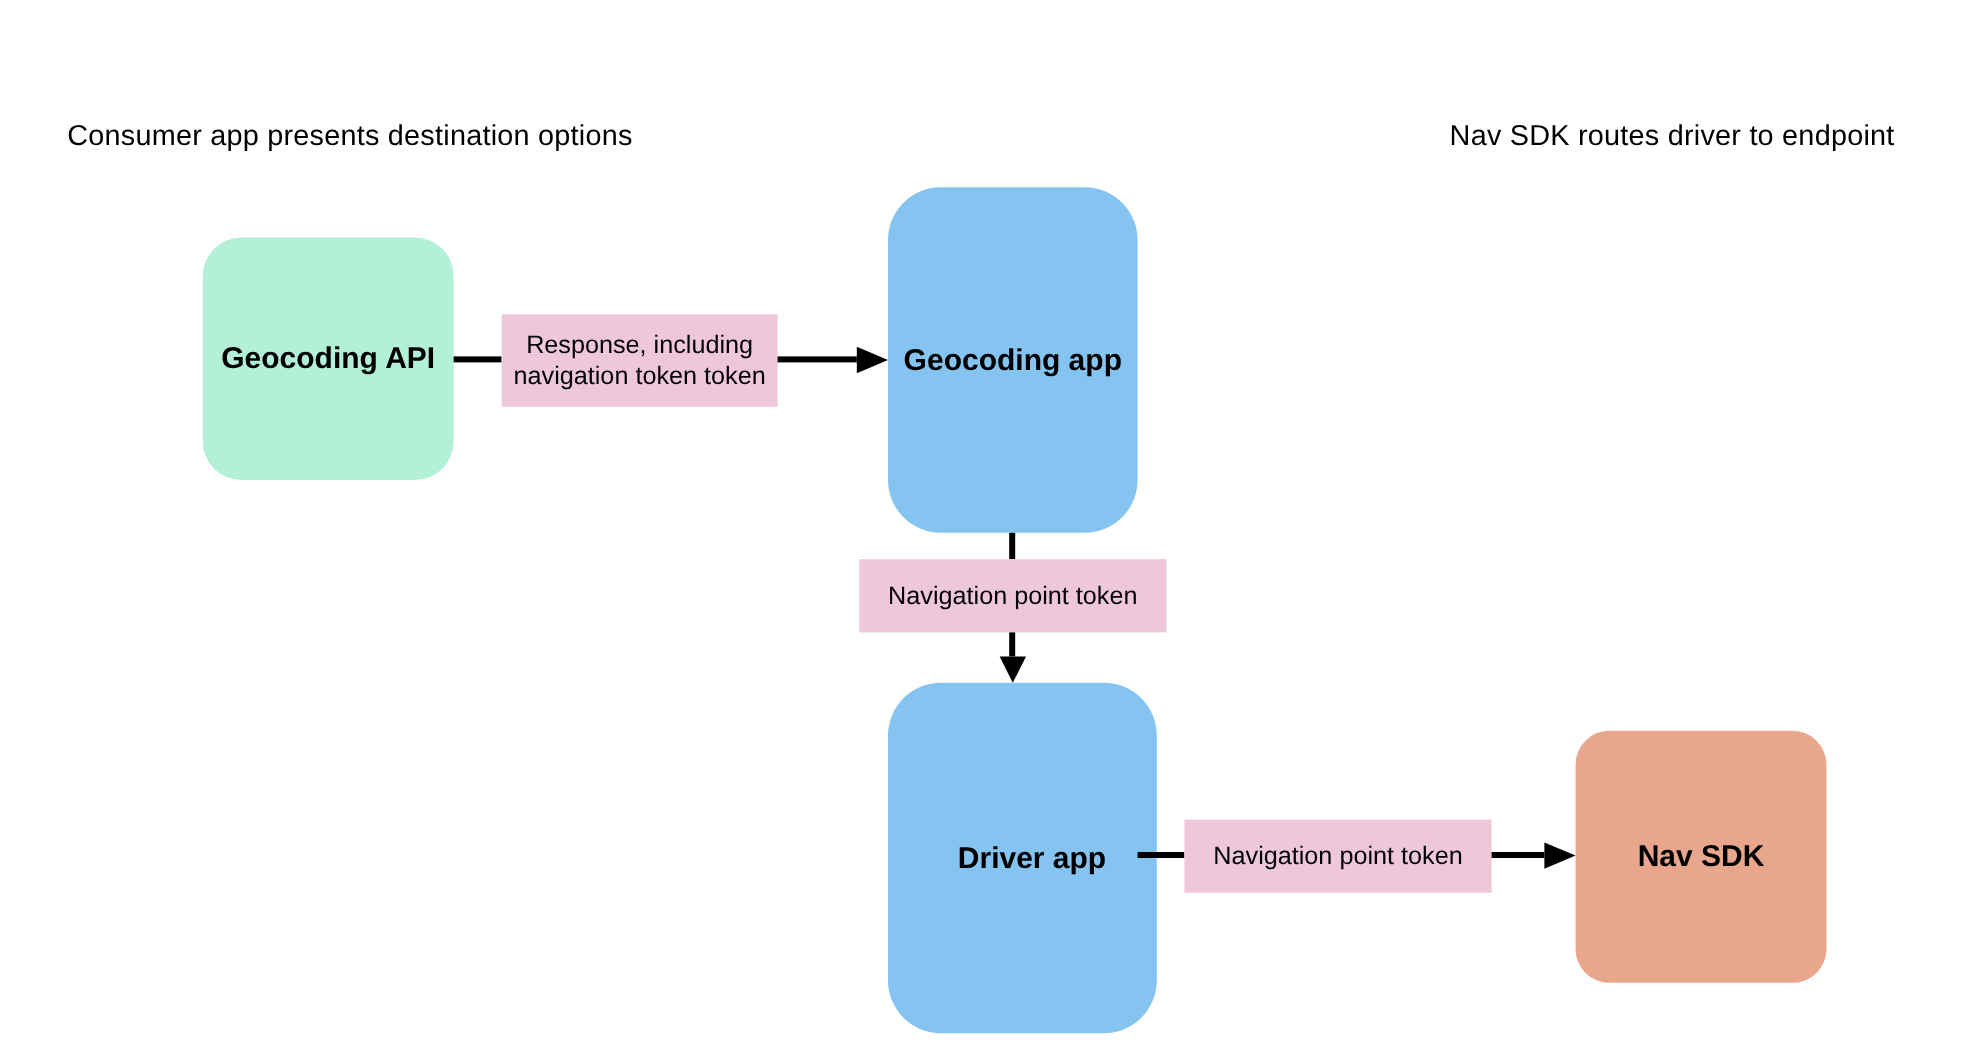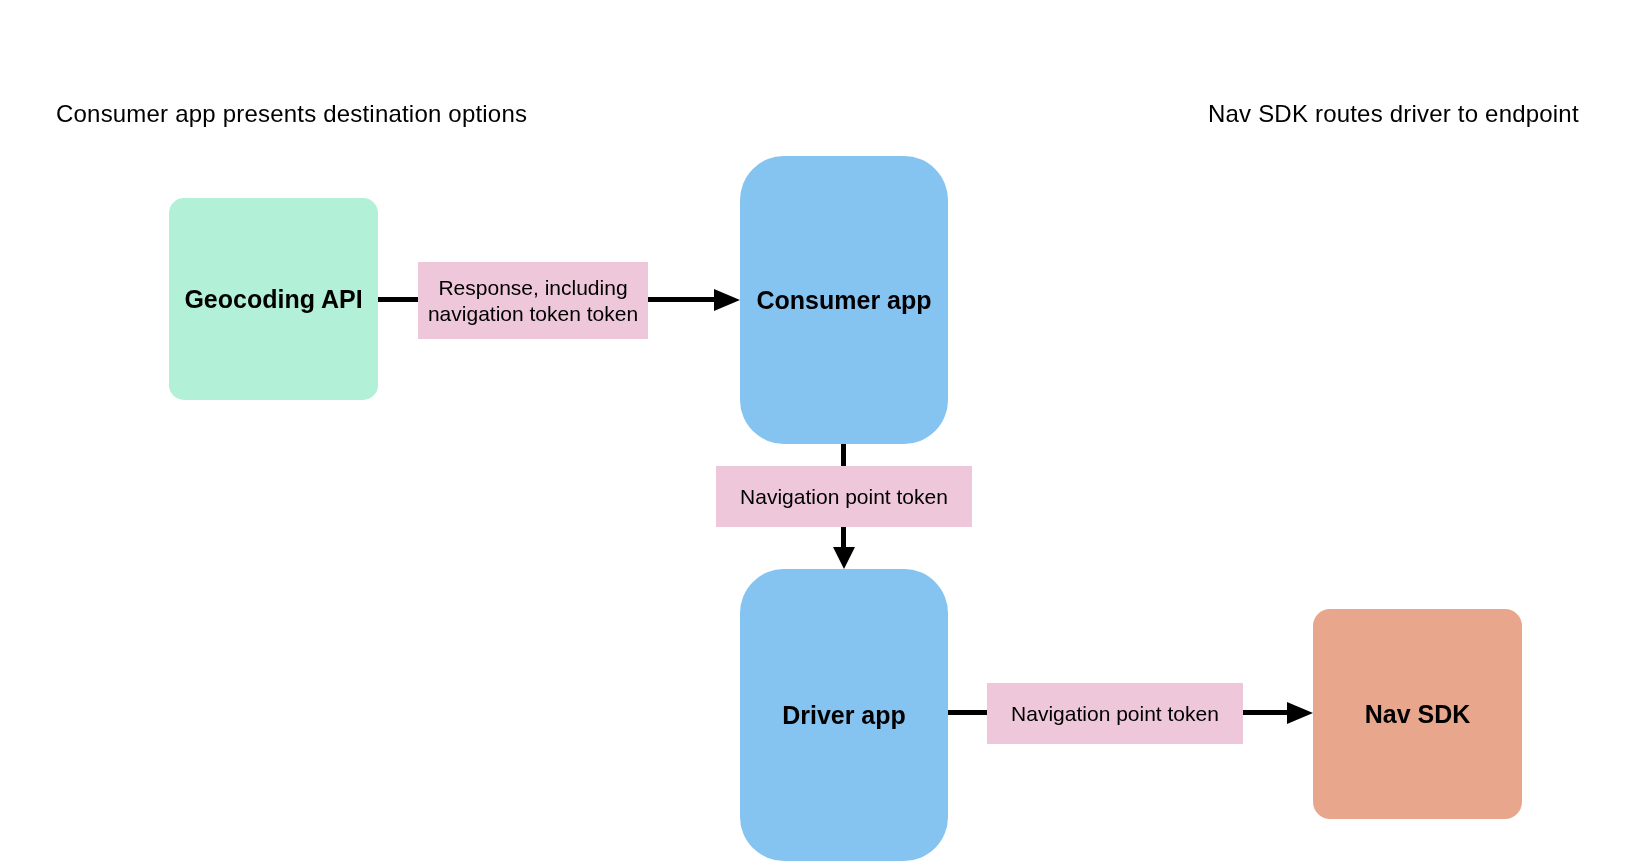--- a/index.html
+++ b/index.html
@@ -30,23 +30,23 @@
     display: flex;
     align-items: center;
     justify-content: center;
     text-align: center;
   }
   .node .node-label {
     font-size: 25px;
     font-weight: 700;
     color: var(--text, #000000);
   }
-  .node-green  { background: var(--node-green);  border-radius: 15px; }
+  .node-green  { background: var(--node-green);  border-radius: 32px; }
   .node-blue   { background: var(--node-blue);   border-radius: 44px; }
-  .node-orange { background: var(--node-orange); border-radius: 17px; }
+  .node-orange { background: var(--node-orange); border-radius: 28px; }
   .edge-label {
     position: absolute;
     background: var(--label-pink);
     display: flex;
     align-items: center;
     justify-content: center;
     text-align: center;
     font-size: 21px;
     line-height: 26px;
     font-weight: 400;
@@ -77,24 +77,24 @@
 <div class="canvas">
 
   <div class="col-header" style="left:56px; top:56px;">Consumer app presents destination options</div>
   <div class="col-header" style="left:1208px; top:56px;">Nav SDK routes driver to endpoint</div>
 
   <div class="node node-green" style="left:169px; top:154px; width:209px; height:202px;">
     <span class="node-label">Geocoding API</span>
   </div>
 
   <div class="node node-blue" style="left:740px; top:112px; width:208px; height:288px;">
-    <span class="node-label">Consumer app</span>
+    <span class="node-label">Geocoding app</span>
   </div>
 
-  <div class="node node-blue" style="left:740px; top:525px; width:208px; height:292px;">
+  <div class="node node-blue" style="left:740px; top:525px; width:208px; height:292px;padding-left:16px;">
     <span class="node-label">Driver app</span>
   </div>
 
   <div class="node node-orange" style="left:1313px; top:565px; width:209px; height:210px;">
     <span class="node-label">Nav SDK</span>
   </div>
 
   <div class="line" style="left:378px; top:253px; width:40px; height:5px;"></div>
   <div class="edge-label" style="left:418px; top:218px; width:230px; height:77px;">Response, including navigation token token</div>
   <div class="line" style="left:648px; top:253px; width:66px; height:5px;"></div>

